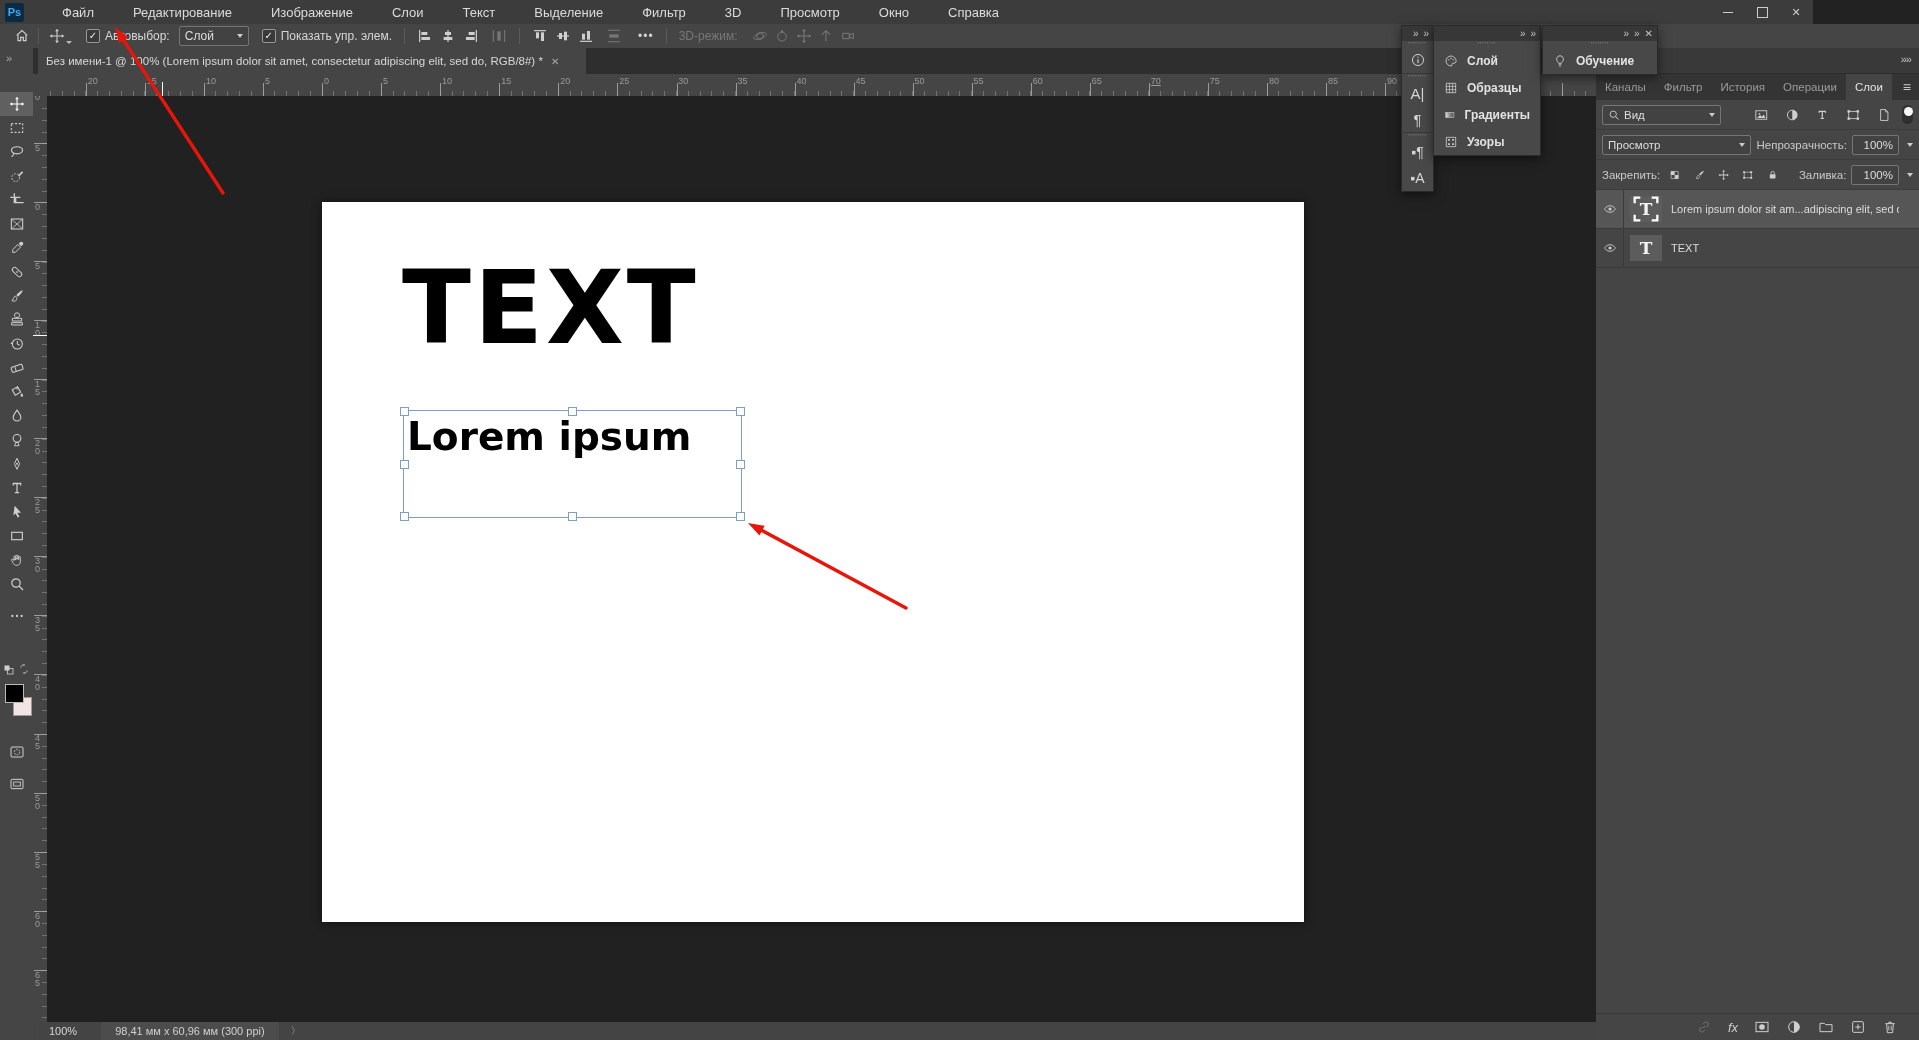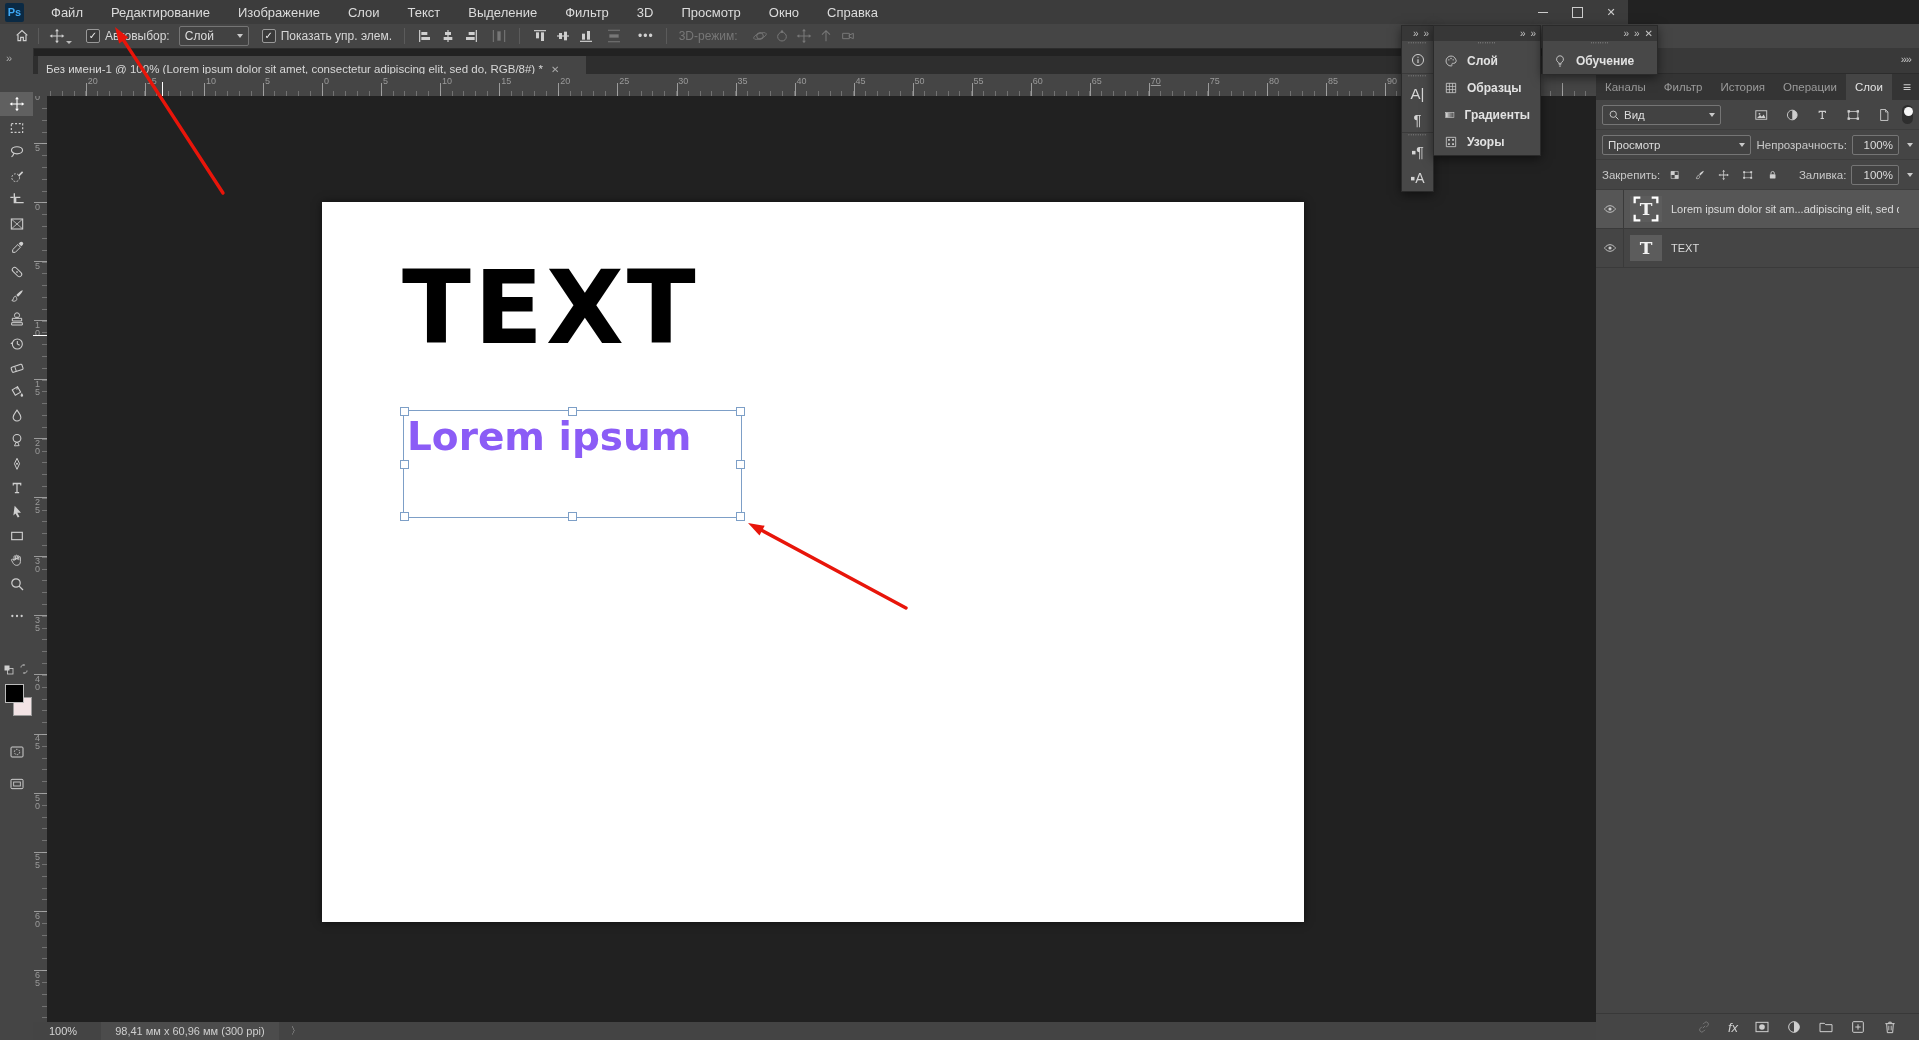--- a/index.html
+++ b/index.html
@@ -6,22 +6,22 @@
   #app{position:relative;width:1919px;height:1040px;overflow:hidden;
        font-family:"Liberation Sans",sans-serif;color:#d6d6d6;font-size:12px;
        background:#222;user-select:none;}
   .a{position:absolute;}
   .ic{display:inline-flex;align-items:center;justify-content:center;width:16px;height:16px;color:#cfcfcf;}
   .ic svg{width:100%;height:100%;display:block;}
   .i12{width:12px;height:12px;}
   .i14{width:14px;height:14px;}
   .dim{color:#777;}
   
-  .menubar{left:0;top:0;width:1628px;height:24px;background:#3c3c3c;border-bottom:5px solid #22c55e;
-           display:flex;align-items:center;gap:6px;}
+  .menubar{left:0;top:0;width:1813px;height:24px;background:#3c3c3c;border-bottom:5px solid #22c55e;
+           display:flex;align-items:center;gap:17px;}
   .pslogo{width:19px;height:19px;margin:0 10px 0 5px;background:#0b2a44;color:#3fa9f5;
           border-radius:2px;font-size:11px;font-weight:bold;display:flex;align-items:center;justify-content:center;}
   .mitem{padding:0 11px;height:24px;display:flex;align-items:center;font-size:13px;color:#dcdcdc;cursor:default;}
   .wbtns{position:absolute;right:0;top:0;height:24px;display:flex;}
   .wbtn{width:34px;height:24px;display:flex;align-items:center;justify-content:center;color:#ccc;font-size:11px;}
   .wbtn .bar{width:10px;height:1px;background:#ccc;}
   .wbtn .sq{width:9px;height:9px;border:1px solid #ccc;}
   
   .optbar{left:0;top:24px;width:1919px;height:24px;background:#454545;border-bottom:1px solid #2c2c2c;
           display:flex;align-items:center;font-size:12px;}
@@ -36,21 +36,21 @@
        border-top:3.5px solid #bbb;align-self:flex-end;margin:0 0 4px 1px;}
   
   .toolbar{left:0;top:48px;width:33px;height:992px;background:#454545;border-right:1px solid #303030;}
   .tb-exp{position:absolute;left:6px;top:4px;color:#aaa;font-size:11px;letter-spacing:-1px;}
   .tool{position:absolute;left:0;width:33px;height:24px;display:flex;align-items:center;justify-content:center;}
   .tool.sel{background:#606060;}
   .tool.sel .ic{color:#fff;}
   .fgswatch{position:absolute;left:5px;top:636px;width:17px;height:17px;border:1px solid #bbb;z-index:2;}
   .bgswatch{position:absolute;left:13px;top:649px;width:17px;height:17px;border:1px solid #9a9a9a;}
   
-  .tabbar{left:33px;top:48px;width:1563px;height:26px;background:#2e2e2e;margin-top:8px;}
+  .tabbar{left:33px;top:48px;width:1563px;height:26px;background:#2e2e2e;}
   .doctab{position:absolute;left:5px;top:0;width:532px;height:26px;background:#454545;
           display:flex;align-items:center;padding:0 8px;font-size:11.5px;color:#d8d8d8;gap:8px;}
   .doctab .x{color:#aaa;font-size:10px;}
   
   .hruler{left:47px;top:74px;width:1549px;height:22px;background:#454545;border-bottom:1px solid #262626;overflow:hidden;}
   .vruler{left:33px;top:96px;width:14px;height:926px;background:#454545;border-right:1px solid #262626;overflow:hidden;}
   .rcorner{left:33px;top:74px;width:14px;height:22px;background:#454545;border-right:1px solid #262626;border-bottom:1px solid #262626;}
   .hminor{position:absolute;left:3.35px;right:0;bottom:0;height:5px;
       background:repeating-linear-gradient(to right,rgba(150,150,150,.55) 0 1px,transparent 1px 11.811px);}
   .hmajor{position:absolute;left:38.78px;right:0;bottom:0;height:13px;
@@ -63,21 +63,21 @@
   .rlabv{position:absolute;left:2px;width:8px;font-size:9px;line-height:8px;color:#9a9a9a;word-break:break-all;}
   .hmark{position:absolute;bottom:0;width:1px;height:14px;background:#fff;}
   .vmark{position:absolute;right:0;height:1px;width:14px;background:#fff;}
   
   .viewport{left:47px;top:96px;width:1549px;height:926px;background:#212121;}
   .page{left:322px;top:202px;width:982px;height:720px;background:#fff;box-shadow:0 0 8px rgba(0,0,0,.55);}
   .bigtext{position:absolute;left:80px;top:56px;font-family:"DejaVu Sans",sans-serif;font-weight:bold;
            font-size:101px;letter-spacing:3px;color:#000;line-height:1;}
   .textbox{position:absolute;left:81px;top:208px;width:337px;height:106px;border:1px solid #7d9fc7;}
   .lorem{position:absolute;left:3px;top:4px;font-family:"DejaVu Sans",sans-serif;font-weight:bold;
-         font-size:39px;line-height:44px;color:#8b5cf6;white-space:nowrap;}
+         font-size:39px;line-height:44px;color:#000000;white-space:nowrap;}
   .hd{position:absolute;width:7px;height:7px;background:#fff;border:1px solid #7d9fc7;}
   
   .fcol{z-index:30;background:#484848;border:1px solid #2a2a2a;box-shadow:0 3px 10px rgba(0,0,0,.5);}
   .fhead{height:15px;background:#373737;display:flex;align-items:center;justify-content:flex-end;
          padding:0 5px;color:#c4c4c4;font-size:10px;letter-spacing:-1px;gap:6px;}
   .grip{height:6px;display:flex;align-items:center;justify-content:center;color:#8a8a8a;
         font-size:7px;letter-spacing:1px;overflow:hidden;}
   .icell{height:26px;display:flex;align-items:center;justify-content:center;color:#d5d5d5;}
   .prow{height:27px;display:flex;align-items:center;gap:9px;padding:0 10px;font-size:12px;color:#e2e2e2;font-weight:bold;}
   .fsec{border-top:1px solid #3a3a3a;}

